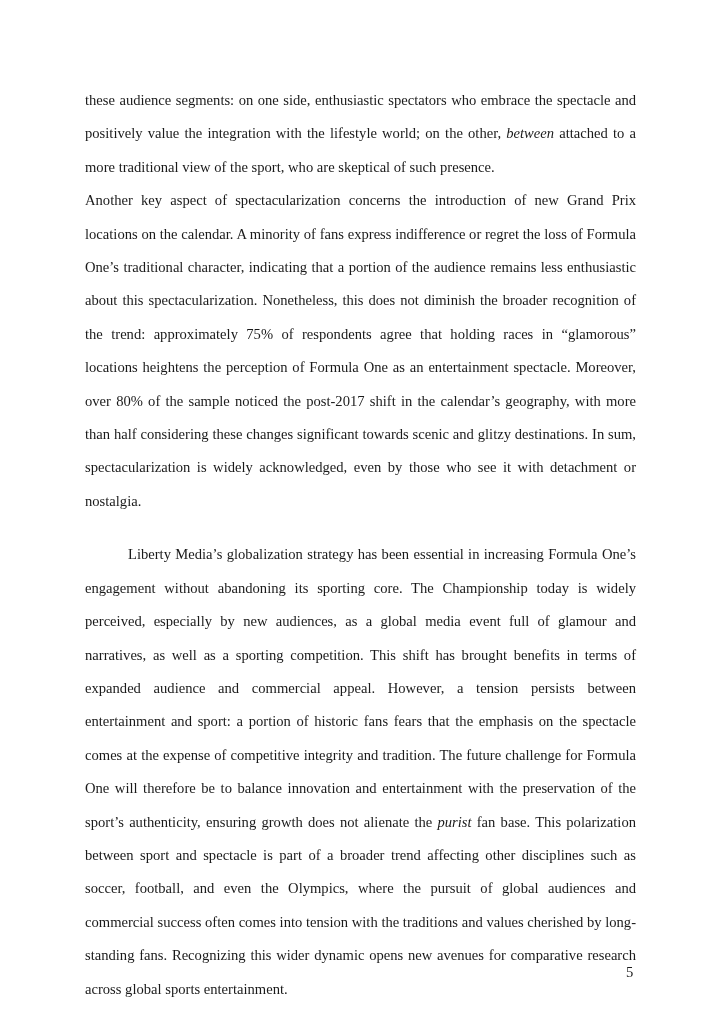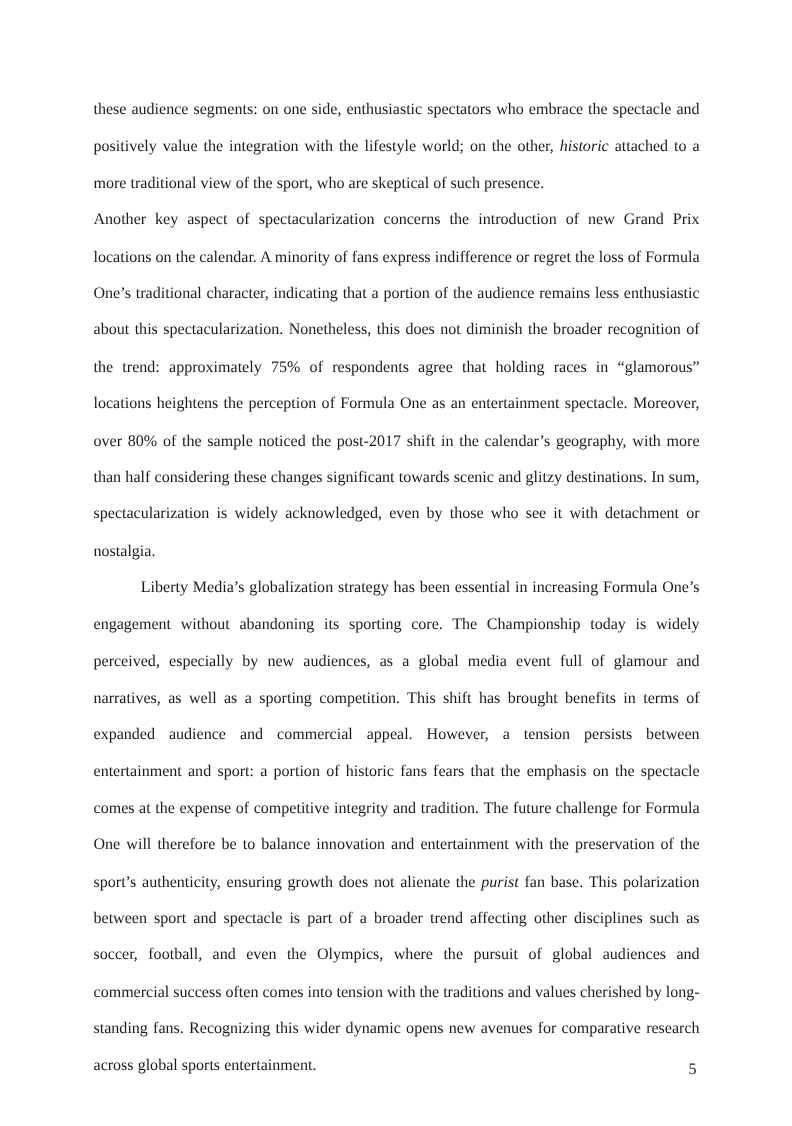--- a/index.html
+++ b/index.html
@@ -31,34 +31,35 @@
       line-height: 33.4px;
       color: #1a1a1a;
       text-align: justify;
     }
     .para {
       margin: 0;
       padding: 0;
     }
     .para.indent {
       text-indent: 43px;
+      margin-top: 20px;
     }
     .page-number {
       position: absolute;
       left: 626px;
       top: 964px;
       font-family: "Liberation Serif", serif;
       font-size: 14.6px;
       color: #1a1a1a;
     }
     em { font-style: italic; }
   </style>
 </head>
 <body>
 
 <div class="page">
   <div class="body-text">
-    <p class="para"><span>these audience segments: on one side, enthusiastic spectators who embrace the spectacle and positively value the integration with the lifestyle world; on the other, </span><em>historic</em><span> attached to a more traditional view of the sport, who are skeptical of such presence.</span></p>
+    <p class="para"><span>these audience segments: on one side, enthusiastic spectators who embrace the spectacle and positively value the integration with the lifestyle world; on the other, </span><em>between</em><span> attached to a more traditional view of the sport, who are skeptical of such presence.</span></p>
     <p class="para"><span>Another key aspect of spectacularization concerns the introduction of new Grand Prix locations on the calendar. A minority of fans express indifference or regret the loss of Formula One’s traditional character, indicating that a portion of the audience remains less enthusiastic about this spectacularization. Nonetheless, this does not diminish the broader recognition of the trend: approximately 75% of respondents agree that holding races in “glamorous” locations heightens the perception of Formula One as an entertainment spectacle. Moreover, over 80% of the sample noticed the post-2017 shift in the calendar’s geography, with more than half considering these changes significant towards scenic and glitzy destinations. In sum, spectacularization is widely acknowledged, even by those who see it with detachment or nostalgia.</span></p>
     <p class="para indent"><span>Liberty Media’s globalization strategy has been essential in increasing Formula One’s engagement without abandoning its sporting core. The Championship today is widely perceived, especially by new audiences, as a global media event full of glamour and narratives, as well as a sporting competition. This shift has brought benefits in terms of expanded audience and commercial appeal. However, a tension persists between entertainment and sport: a portion of historic fans fears that the emphasis on the spectacle comes at the expense of competitive integrity and tradition. The future challenge for Formula One will therefore be to balance innovation and entertainment with the preservation of the sport’s authenticity, ensuring growth does not alienate the </span><em>purist</em><span> fan base. This polarization between sport and spectacle is part of a broader trend affecting other disciplines such as soccer, football, and even the Olympics, where the pursuit of global audiences and commercial success often comes into tension with the traditions and values cherished by long-standing fans. Recognizing this wider dynamic opens new avenues for comparative research across global sports entertainment.</span></p>
   </div>
   <div class="page-number">5</div>
 </div>
 
 </body></html>

